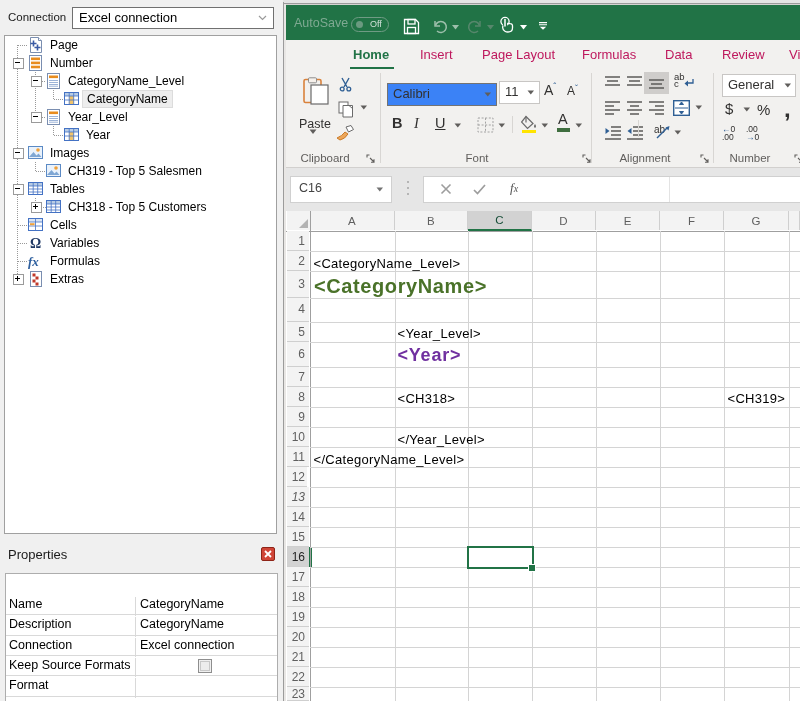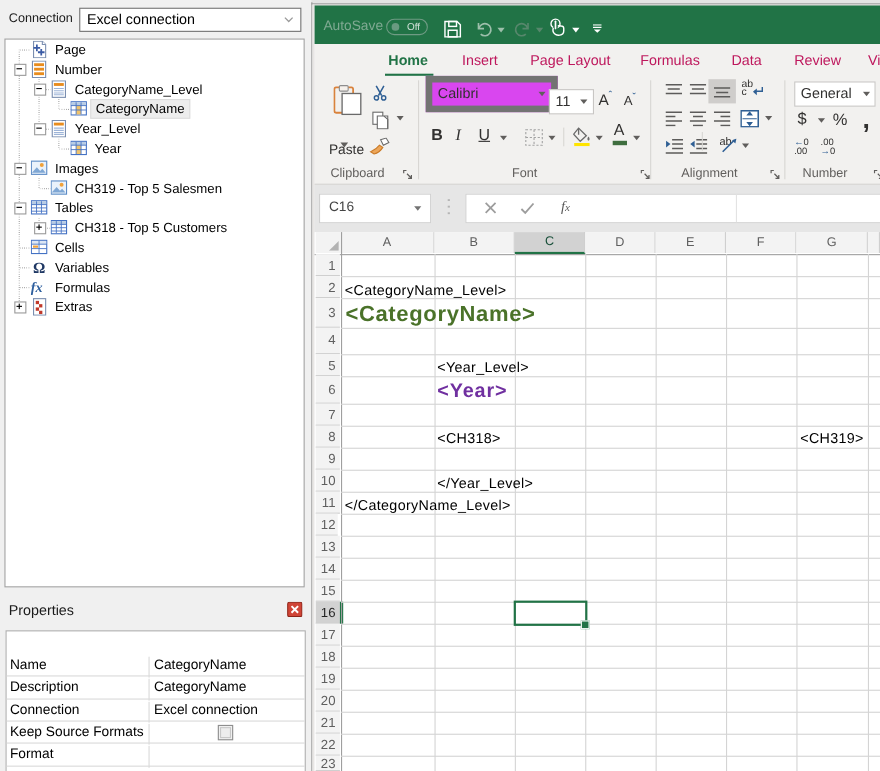--- a/index.html
+++ b/index.html
@@ -328,21 +328,21 @@
     </svg>
   <svg class="launcher" style="left:508px;" width="10" height="10" viewBox="0 0 10 10">
       <path d="M1 3.5 v-2.5 h2.5 M4 4 l4 4 M8 5.2 v3 h-3" stroke="#605e5c" fill="none" stroke-width="1.1"></path>
     </svg>
 
   <svg style="position:absolute;left:17px;top:8px;" width="27" height="28" viewBox="0 0 27 28">
       <rect x="1" y="2.5" width="17" height="23" rx="1.5" fill="none" stroke="#d9823c" stroke-width="1.6"></rect>
       <rect x="5.5" y="0.8" width="8" height="5" rx="1" fill="#f6f1ec" stroke="#8d8d8d"></rect>
       <rect x="8" y="8" width="17" height="19" fill="#fff" stroke="#6a6a6a" stroke-width="1.2"></rect>
     </svg>
-  <div style="position:absolute;left:13px;top:60px;width:32px;text-align:center;font-size:12.5px;color:#323130;">Paste</div>
+  <div style="position:absolute;left:13px;top:48px;width:32px;text-align:center;font-size:12.5px;color:#323130;">Paste</div>
   <svg style="position:absolute;left:23px;top:60px;" width="9" height="6" viewBox="0 0 9 6">
       <path d="M0.5 0.5 h7 l-3.5 4.5z" fill="#605e5c" stroke="none"></path>
     </svg>
   <svg style="position:absolute;left:53px;top:8px;" width="14" height="15" viewBox="0 0 14 15">
       <path d="M3 1 l5 9 M10 1 l-5 9" stroke="#2f5f94" stroke-width="1.4" fill="none"></path>
       <circle cx="3.2" cy="12" r="1.9" fill="none" stroke="#2f5f94" stroke-width="1.3"></circle>
       <circle cx="9.8" cy="12" r="1.9" fill="none" stroke="#2f5f94" stroke-width="1.3"></circle>
     </svg>
   <svg style="position:absolute;left:52px;top:32px;" width="16" height="17" viewBox="0 0 16 17">
       <rect x="1" y="1" width="9" height="11" fill="#fff" stroke="#6a6a6a"></rect>
@@ -350,21 +350,21 @@
       <path d="M11 4.5 l3.5 3 v8.5" fill="none" stroke="#6a6a6a"></path>
     </svg>
   <svg style="position:absolute;left:74px;top:36px;" width="8" height="5" viewBox="0 0 8 5">
       <path d="M0.5 0.5 h6.5 l-3.2 4z" fill="#605e5c"></path>
     </svg>
   <svg style="position:absolute;left:48px;top:56px;" width="21" height="17" viewBox="0 0 21 17">
       <path d="M12 2 l5-1.5 2.5 4 -5 2.5 z" fill="#fff" stroke="#6a6a6a"></path>
       <path d="M3 13 q5-2 8-6 l3 2 q-3 5-8 6 z" fill="#eda659" stroke="#ca7b28"></path>
     </svg>
 
-  <div style="position:absolute;left:101px;top:0;width:108px;height:21px;background:#d946ef;border:6px solid #737373;font-size:13px;color:#323130;">
+  <div style="position:absolute;left:101px;top:14px;width:108px;height:21px;background:#3b82f6;border:1px solid #737373;font-size:13px;color:#323130;">
       <span style="position:absolute;left:5px;top:2px;">Calibri</span>
       <svg style="position:absolute;right:4px;top:8px;" width="8" height="5" viewBox="0 0 8 5">
         <path d="M0.5 0.5 h6.5 l-3.2 4z" fill="#605e5c"></path>
       </svg>
     </div>
   <div style="position:absolute;left:213px;top:12px;width:39px;height:21px;background:#fff;border:1px solid #c8c6c4;font-size:13px;color:#323130;">
       <span style="position:absolute;left:5px;top:2px;">11</span>
       <svg style="position:absolute;right:4px;top:8px;" width="8" height="5" viewBox="0 0 8 5">
         <path d="M0.5 0.5 h6.5 l-3.2 4z" fill="#605e5c"></path>
       </svg>
@@ -502,21 +502,21 @@
 <div class="rowhdr" style="top:60px;height:26px;line-height:27px;padding-right:4px;width:18px;">3</div>
 <div class="rowhdr" style="top:87px;height:22.5px;line-height:23.5px;padding-right:4px;width:18px;">4</div>
 <div class="rowhdr" style="top:110.5px;height:19.0px;line-height:20.0px;padding-right:4px;width:18px;">5</div>
 <div class="rowhdr" style="top:130.5px;height:24.5px;line-height:25.5px;padding-right:4px;width:18px;">6</div>
 <div class="rowhdr" style="top:156px;height:19px;line-height:20px;padding-right:4px;width:18px;">7</div>
 <div class="rowhdr" style="top:176px;height:19px;line-height:20px;padding-right:4px;width:18px;">8</div>
 <div class="rowhdr" style="top:196px;height:19px;line-height:20px;padding-right:4px;width:18px;">9</div>
 <div class="rowhdr" style="top:216px;height:19px;line-height:20px;padding-right:4px;width:18px;">10</div>
 <div class="rowhdr" style="top:236px;height:19px;line-height:20px;padding-right:4px;width:18px;">11</div>
 <div class="rowhdr" style="top:256px;height:19px;line-height:20px;padding-right:2px;width:18px;">12</div>
-<div class="rowhdr" style="top:276px;height:19px;line-height:20px;padding-right:4px;width:18px;">13</div>
+<div class="rowhdr" style="top:276px;height:19px;line-height:20px;padding-right:4px;width:18px;font-style:italic;">13</div>
 <div class="rowhdr" style="top:296px;height:19px;line-height:20px;padding-right:4px;width:18px;">14</div>
 <div class="rowhdr" style="top:316px;height:19px;line-height:20px;padding-right:4px;width:18px;">15</div>
 <div class="rowhdr" style="top:336px;height:19px;background:#d2d2d2;color:#242424;line-height:20px;padding-right:4px;width:18px;">16<div style="position:absolute;right:-3px;top:0;width:3px;height:20px;background:#217346;"></div></div>
 <div class="rowhdr" style="top:356px;height:19px;line-height:20px;padding-right:4px;width:18px;">17</div>
 <div class="rowhdr" style="top:376px;height:19px;line-height:20px;padding-right:4px;width:18px;">18</div>
 <div class="rowhdr" style="top:396px;height:19px;line-height:20px;padding-right:4px;width:18px;">19</div>
 <div class="rowhdr" style="top:416px;height:19px;line-height:20px;padding-right:4px;width:18px;">20</div>
 <div class="rowhdr" style="top:436px;height:19px;line-height:20px;padding-right:4px;width:18px;">21</div>
 <div class="rowhdr" style="top:456px;height:19px;line-height:20px;padding-right:4px;width:18px;">22</div>
 <div class="rowhdr" style="top:476px;height:13px;line-height:14px;padding-right:4px;width:18px;">23</div>

